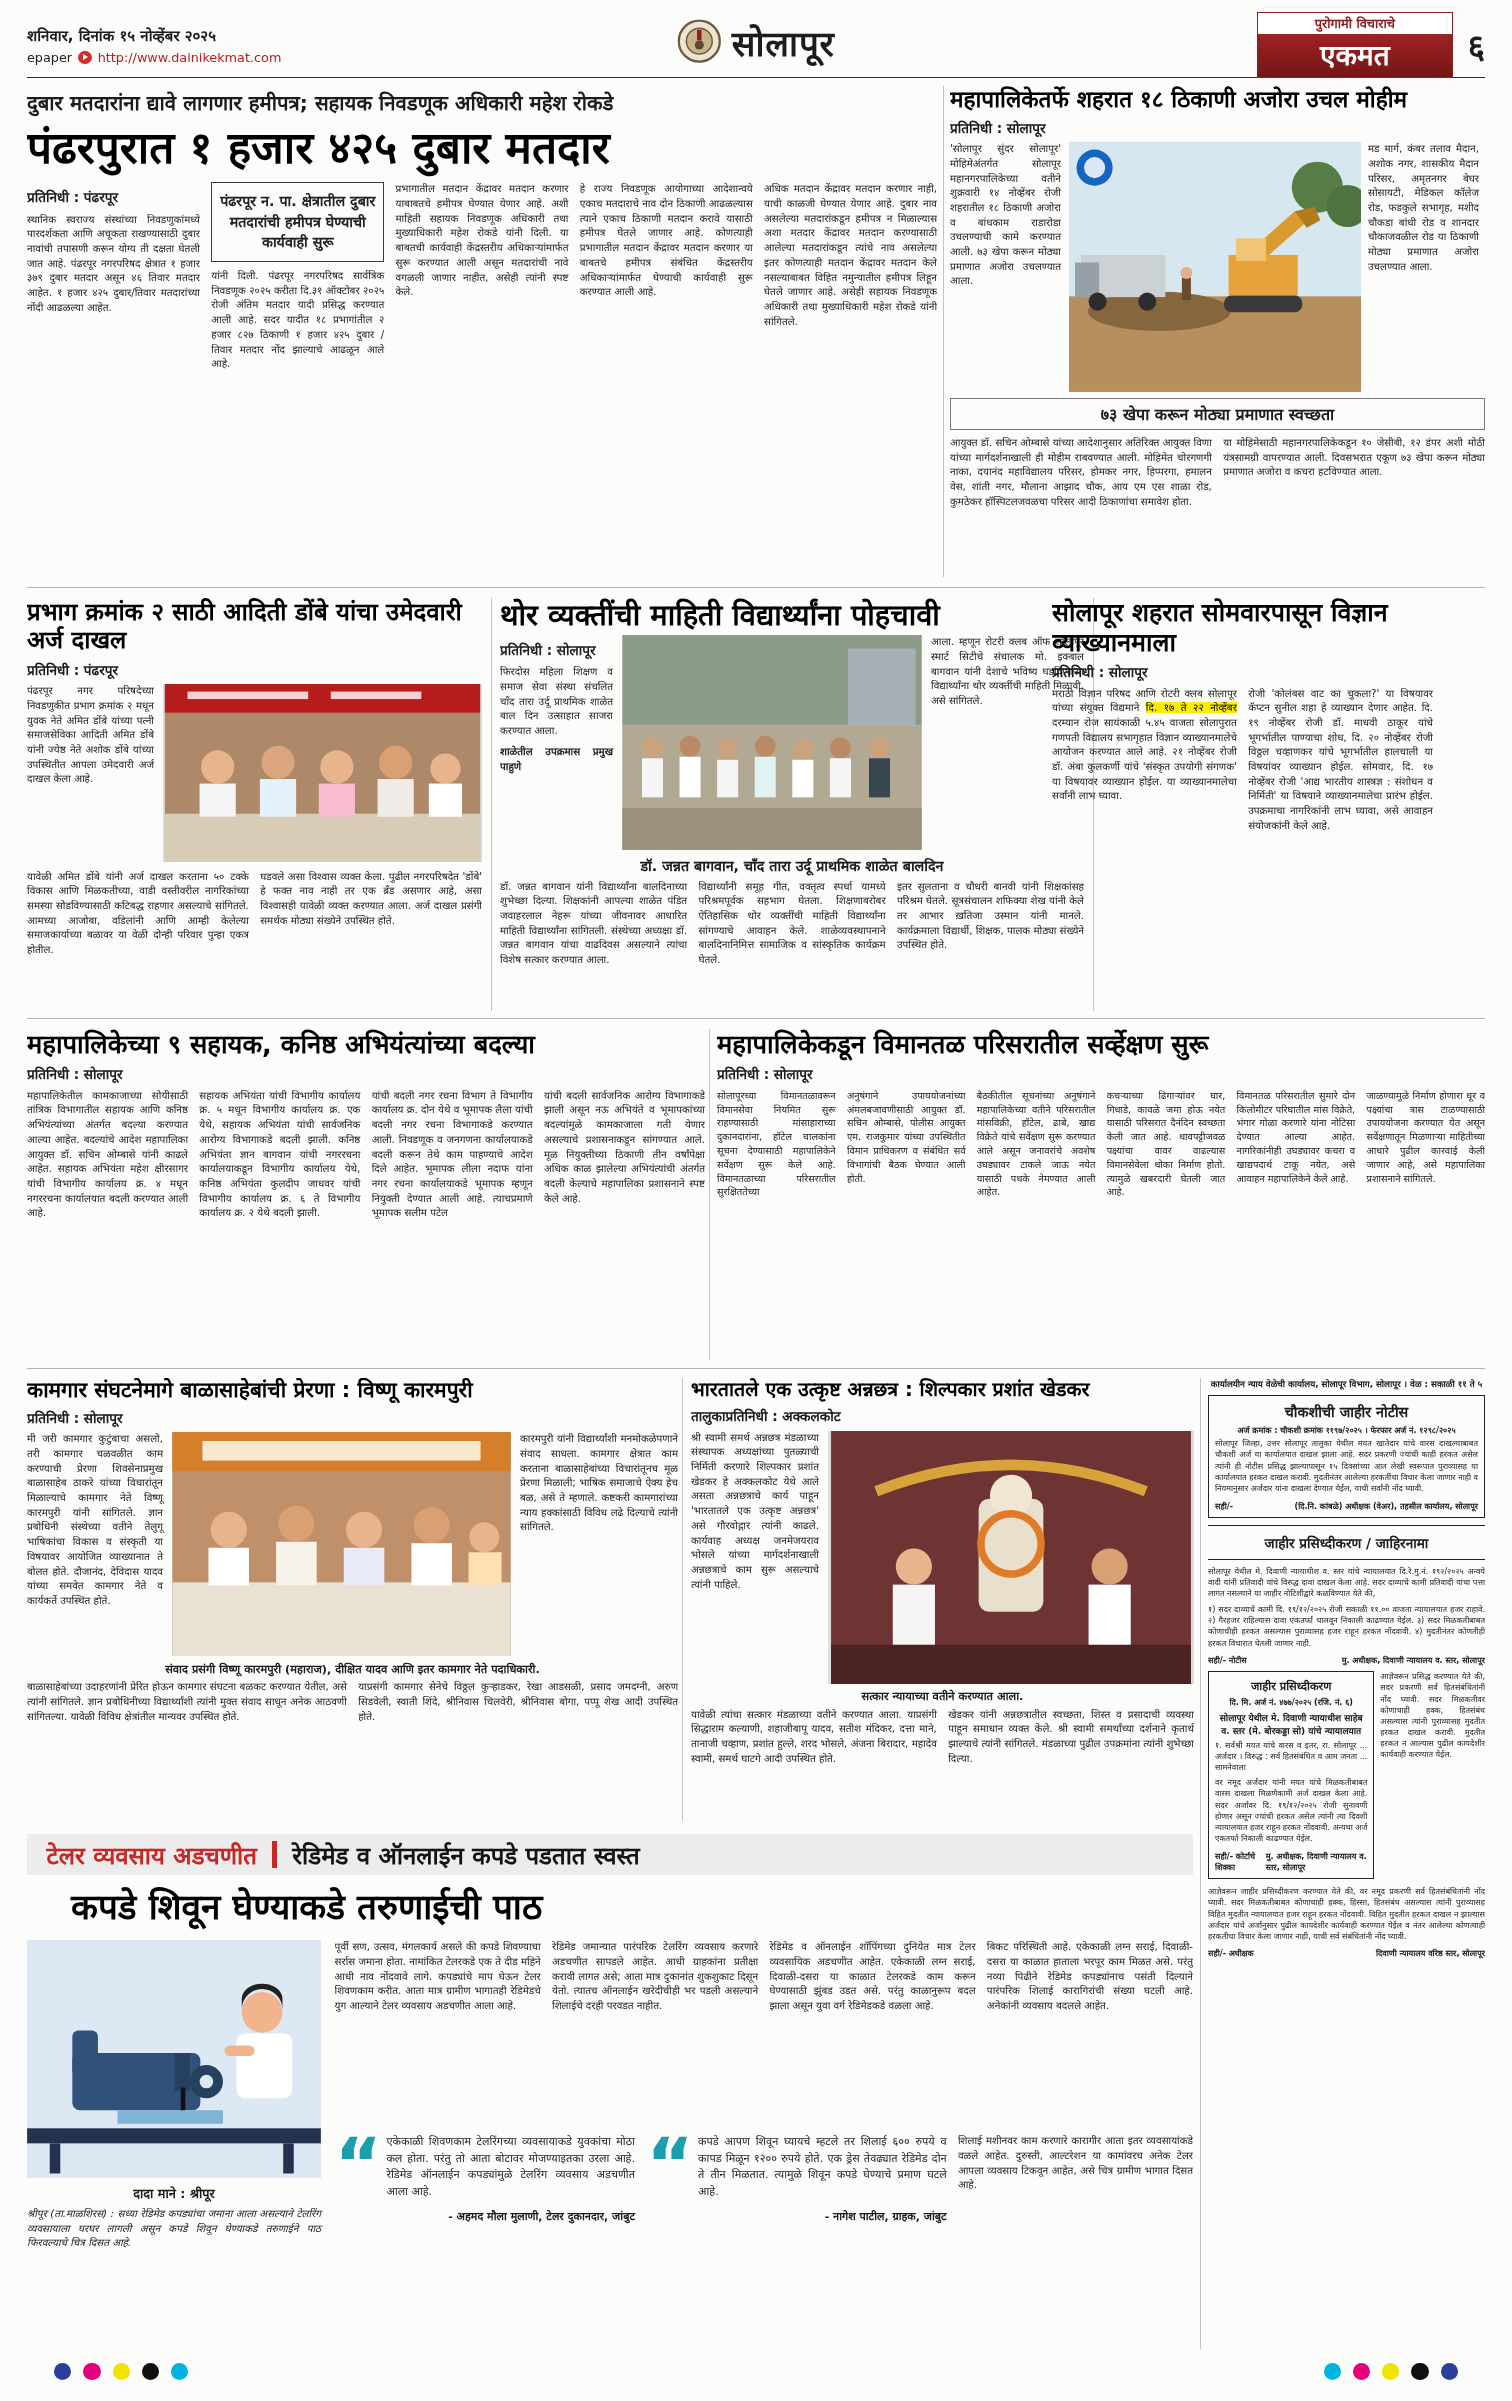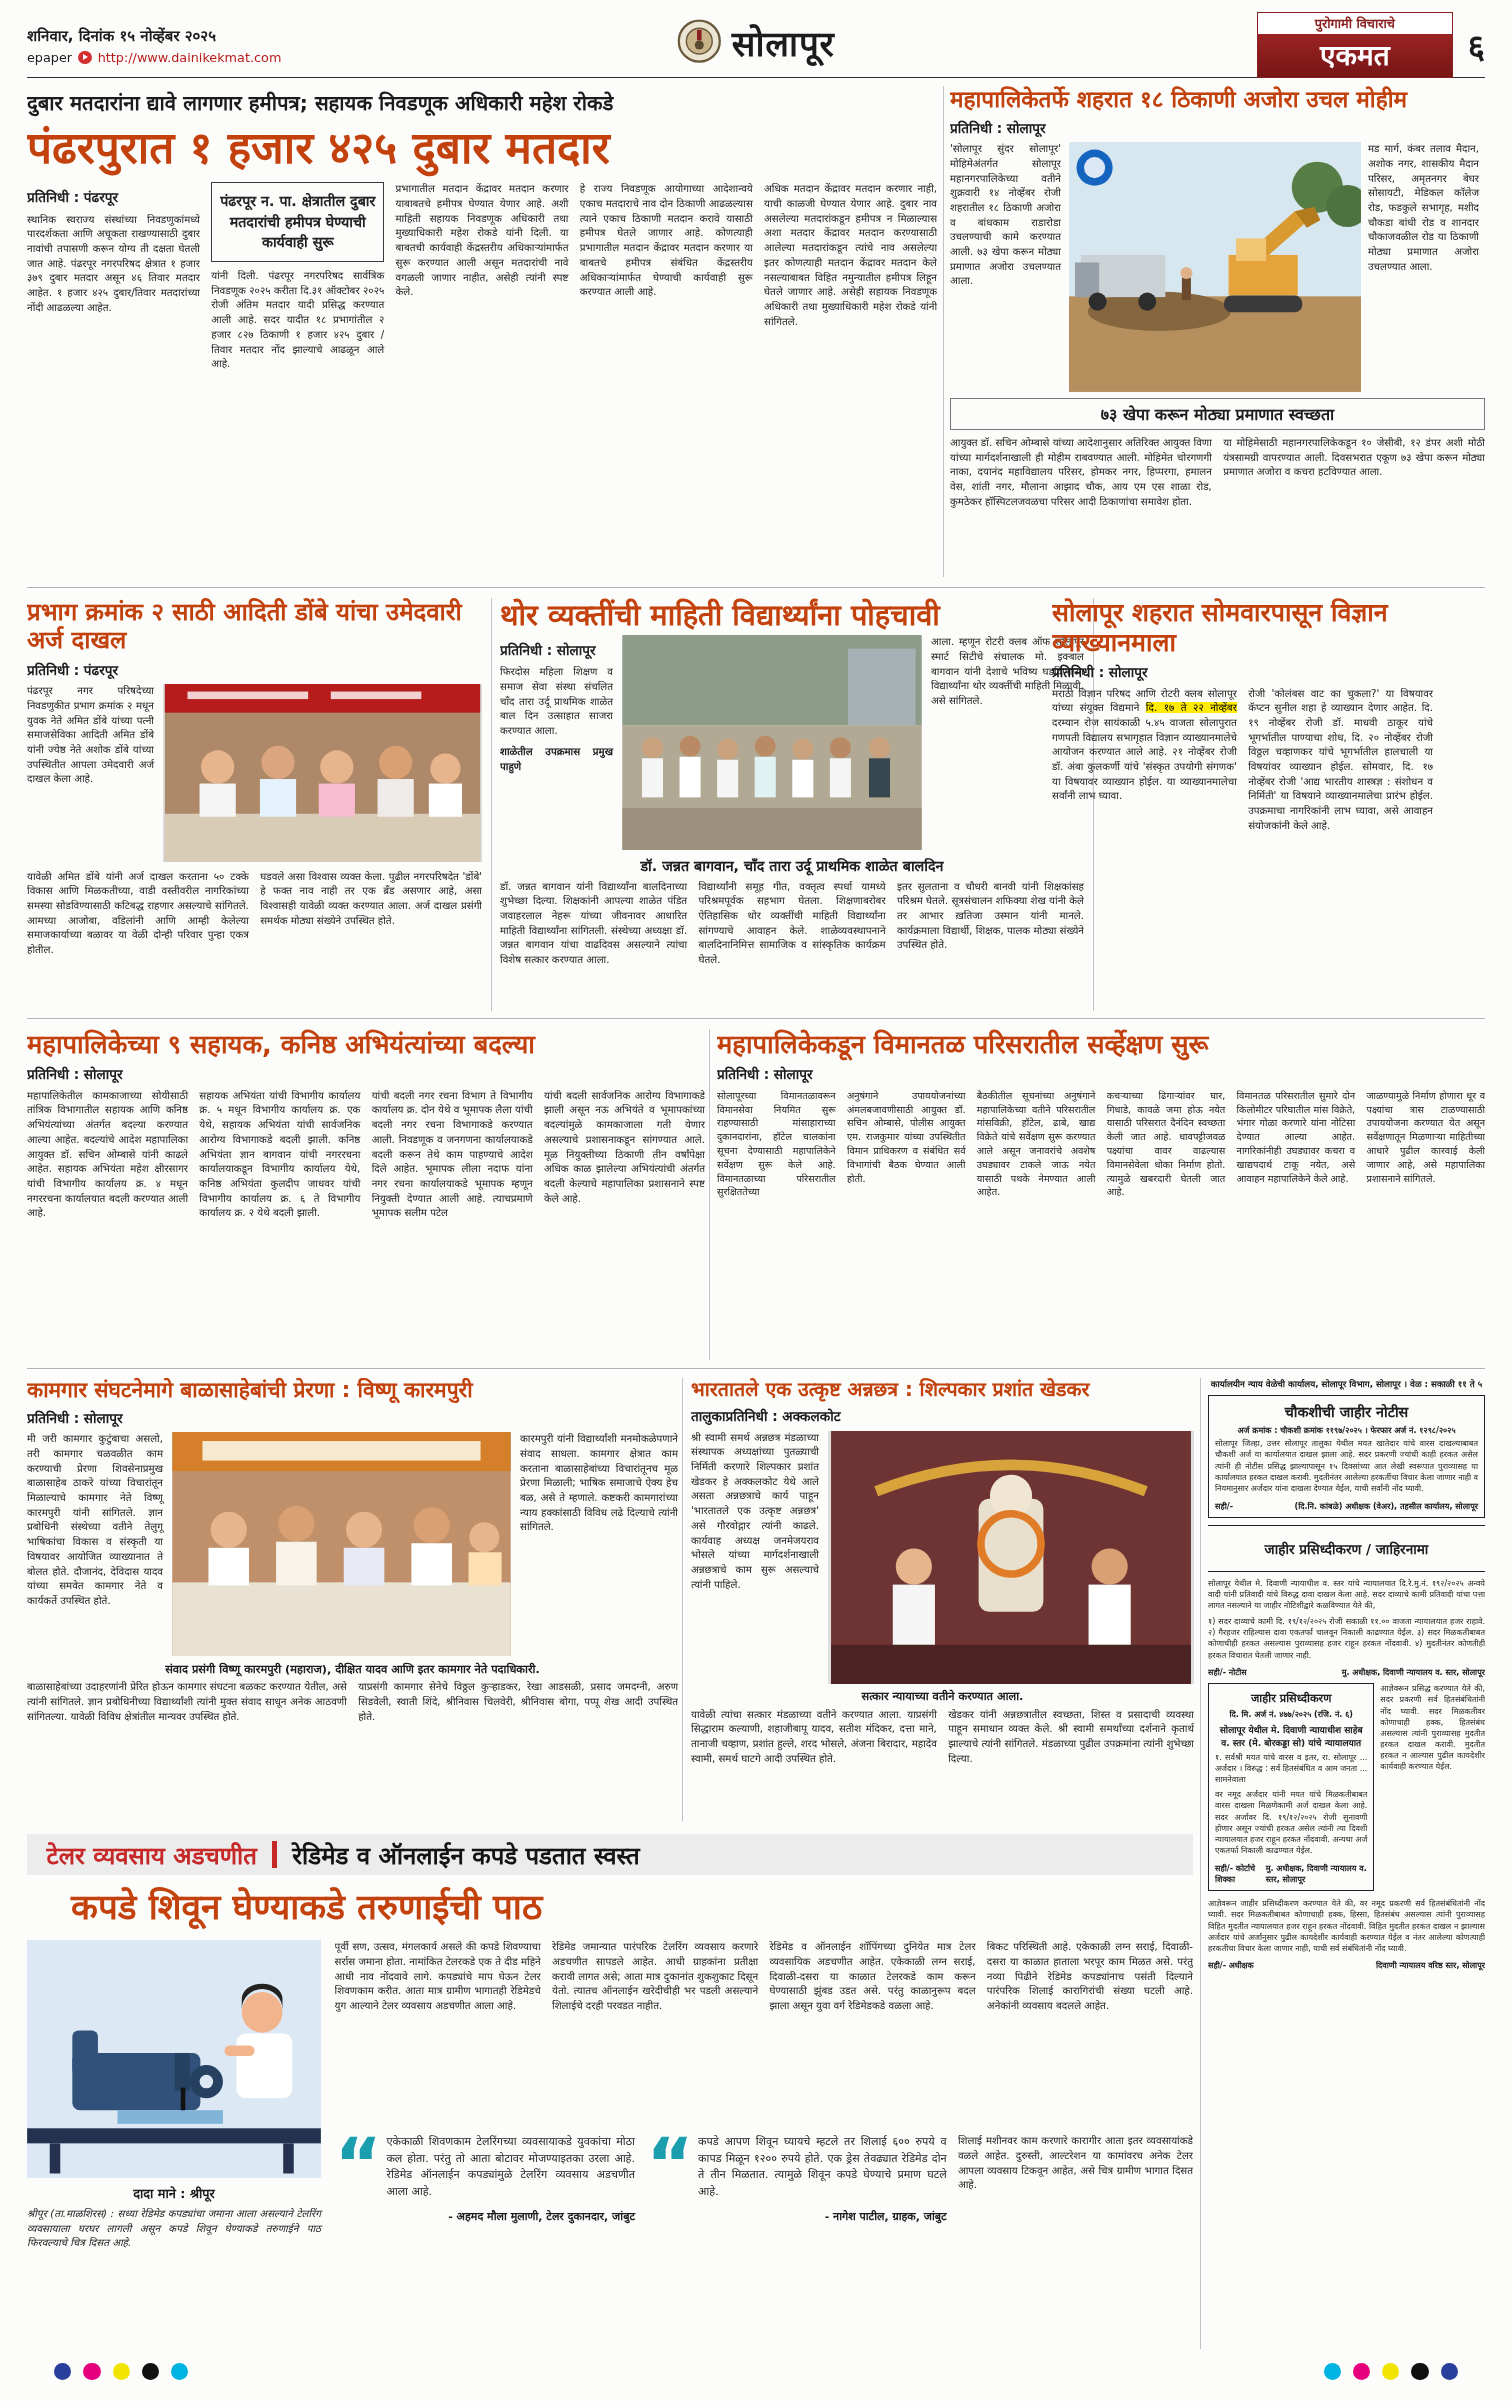--- a/index.html
+++ b/index.html
@@ -17,21 +17,21 @@
   .ep-url{color:#b91c1c;text-decoration:none;}
   .h-center{position:absolute;left:50%;top:50%;transform:translate(-50%,-55%);display:flex;align-items:center;gap:10.5px;}
   .city{font-size:35px;font-weight:700;letter-spacing:0.8px;}
   .h-right{display:flex;align-items:center;gap:15px;}
   .masthead{width:194px;border:1.5px solid #8a1f1f;text-align:center;}
   .tagline{color:#8a1f1f;font-weight:700;font-size:12.8px;padding:1.5px 0;background:#fff;}
   .brand{background:linear-gradient(#9c2323,#761616);color:#fff;font-weight:700;font-size:28px;padding:0.8px 0 4.5px;}
   .pageno{font-size:33px;font-weight:700;}
   
   .story{position:absolute;overflow:hidden;}
-  .hl{font-weight:700;color:#c2410c;line-height:1.18;margin:0;}
+  .hl{font-weight:700;color:#000000;line-height:1.18;margin:0;}
   .byline{font-weight:700;font-size:13.6px;margin:5.3px 0;}
   .cols{display:flex;gap:11.3px;}
   .col{flex:1;font-size:10.2px;line-height:1.44;text-align:justify;color:#222;}
   .fine{font-size:8px;line-height:1.4;text-align:justify;color:#222;}
   .caption{font-weight:700;text-align:center;}
   .vdiv{position:absolute;border-left:0.8px solid #c3c3c3;width:0;}
   .hdiv{position:absolute;left:27px;width:1458px;border-top:1.1px solid #b3b3b3;height:0;}
   .photo{position:relative;background:#ddd;overflow:hidden;flex:none;}
   .photo svg{display:block;width:100%;height:100%;}
   .w150{flex:0 0 111px;}
@@ -73,21 +73,21 @@
   .story-anna h2{font-size:19.6px;}
   .a-mid{display:flex;gap:9px;margin-top:3px;}
   
   .notices{left:1208px;top:1378px;width:277px;height:977px;}
   .office-line{font-size:8.7px;font-weight:700;text-align:center;margin-bottom:4.5px;}
   .notice-box{border:1.5px solid #222;padding:6px;margin-bottom:7.5px;}
   .n-title{font-weight:700;text-align:center;font-size:14.3px;margin-bottom:3px;}
   .n-meta{font-size:8px;font-weight:700;text-align:center;margin-bottom:3.8px;}
   .sign{display:flex;justify-content:space-between;gap:6px;font-weight:700;font-size:8px;margin-top:5.3px;}
   .n-head2{border-top:1.9px solid #222;border-bottom:1.9px solid #222;font-weight:700;
-           font-size:13.6px;text-align:center;padding:13px 0;margin:6px 0;}
+           font-size:13.6px;text-align:center;padding:7px 0;margin:6px 0;}
   .n-court{font-weight:700;font-size:9px;text-align:center;margin:3px 0;}
   .n-row{display:flex;gap:6px;margin-top:6px;}
   .n-row .nb{flex:0 0 55%;}
   .n-row .nr{flex:1;}
   
   .banner{position:absolute;left:27px;top:1834px;width:1166px;height:41px;background:#ececec;
           display:flex;align-items:center;padding:0 19.6px;gap:15px;box-sizing:border-box;}
   .banner .red{color:#c62828;font-weight:700;font-size:24px;}
   .banner .sep{width:5.3px;height:27px;background:#c62828;flex:none;}
   .banner .blk{color:#141414;font-weight:700;font-size:24px;}

